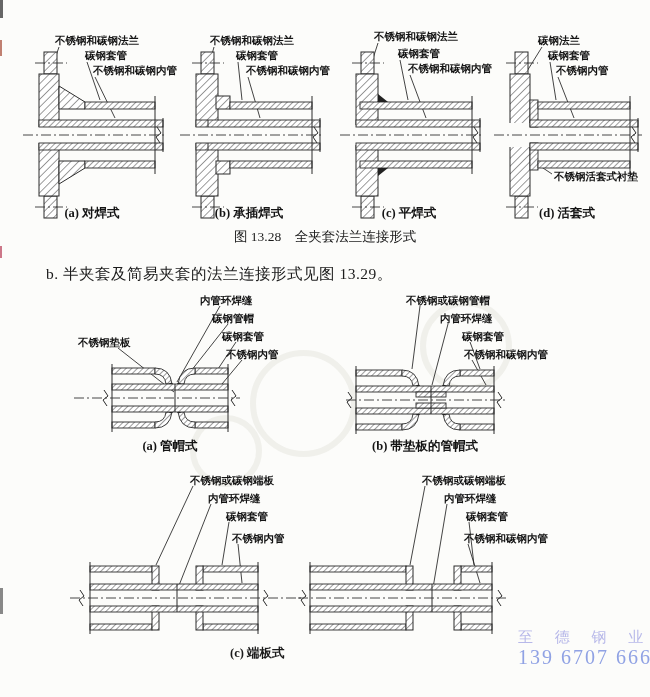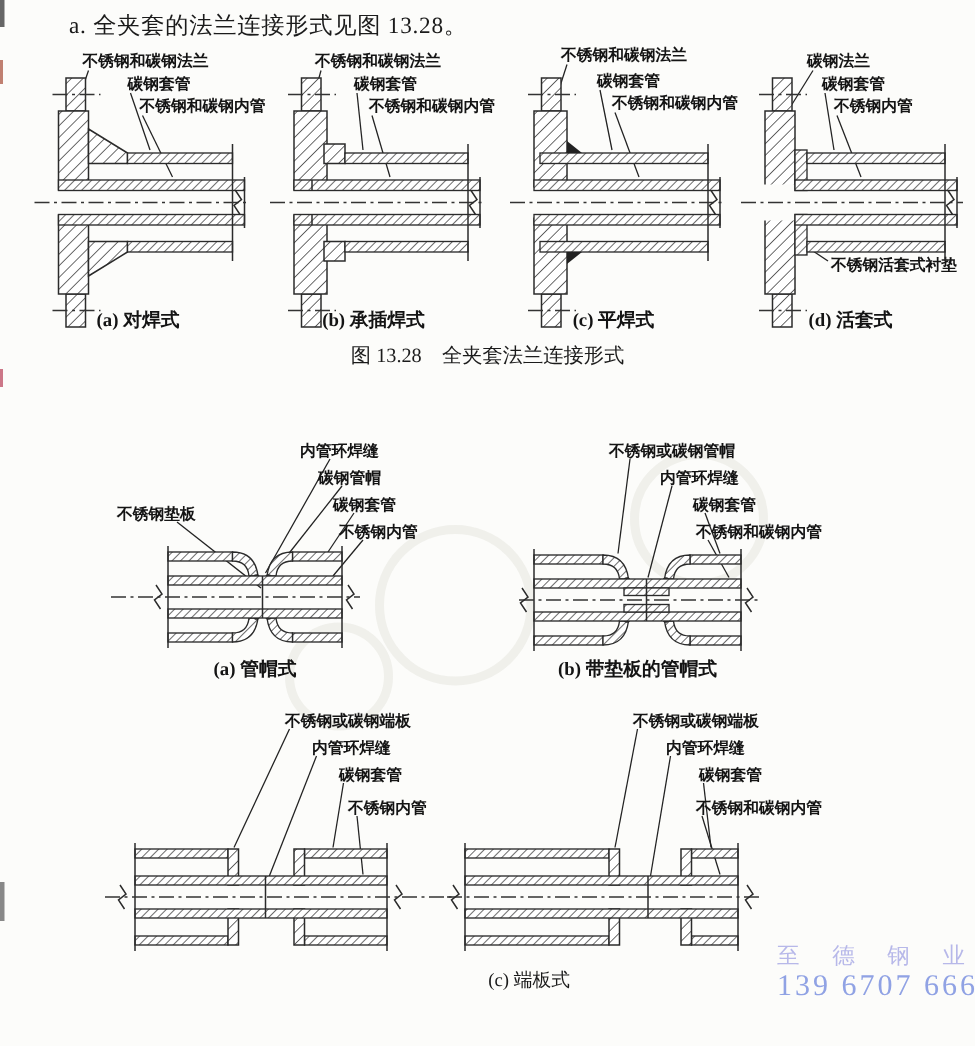--- a/index.html
+++ b/index.html
@@ -1,20 +1,20 @@
 <!DOCTYPE html>
 <html><head>
 <meta charset="utf-8">
 <style>
   html,body{margin:0;padding:0;background:#e8e8e4;}
   .page{position:relative;width:650px;height:697px;background:#fcfcfa;overflow:hidden;
         font-family:"Liberation Serif","DejaVu Serif",serif;color:#1b1b1b;}
   .heading{position:absolute;font-size:15.5px;letter-spacing:.5px;white-space:nowrap;}
   .figcap{position:absolute;font-size:13.5px;font-weight:normal;text-align:center;white-space:nowrap;}
-  .subcap{position:absolute;font-size:12.5px;font-weight:normal;text-align:right;white-space:nowrap;}
+  .subcap{position:absolute;font-size:12.5px;font-weight:bold;text-align:left;white-space:nowrap;}
   svg.fig{position:absolute;overflow:visible;}
   svg text.lbl{font-size:10.5px;font-weight:bold;fill:#141414;font-family:"Liberation Serif","DejaVu Serif",serif;}
   svg text.cap{font-size:12.5px;font-weight:bold;fill:#141414;text-anchor:middle;font-family:"Liberation Serif","DejaVu Serif",serif;}
   .ln{stroke:#2b2b2b;stroke-width:1;fill:none;}
   .h4{fill:url(#h4);stroke:#2b2b2b;stroke-width:.9;}
   .h6{fill:url(#h6);stroke:#2b2b2b;stroke-width:1;}
   .cl{stroke:#333;stroke-width:.9;stroke-dasharray:10 3 2 3;fill:none;}
   .ldr{stroke:#222;stroke-width:.85;fill:none;}
   .bead{fill:#222;stroke:none;}
   .wm{position:absolute;white-space:nowrap;}
@@ -40,21 +40,20 @@
   </svg>
 
   <div class="ghost" style="left:250px;top:350px;width:95px;height:95px"></div>
   <div class="ghost" style="left:420px;top:300px;width:80px;height:80px"></div>
   <div class="ghost" style="left:190px;top:415px;width:60px;height:60px"></div>
   <div class="artifact" style="left:0;top:0;width:3px;height:18px;background:#666"></div>
   <div class="artifact" style="left:0;top:40px;width:2px;height:16px;background:#c08071"></div>
   <div class="artifact" style="left:0;top:246px;width:2px;height:12px;background:#c78"></div>
   <div class="artifact" style="left:0;top:588px;width:3px;height:26px;background:#888"></div>
 
-  <div class="heading" style="left:46px;top:7px">a. 全夹套的法兰连接形式见图 13.28。</div>
 
   <svg class="fig" style="left:15px;top:30px" width="160" height="192" viewBox="0 0 160 192">
     <g>
       <line class="ldr" x1="44" y1="17" x2="34" y2="46"></line>
       <line class="ldr" x1="72" y1="32" x2="85" y2="70"></line>
       <line class="ldr" x1="80" y1="47" x2="100" y2="88"></line>
     </g>
     <text class="lbl" x="40" y="14">不锈钢和碳钢法兰</text>
     <text class="lbl" x="70" y="29">碳钢套管</text>
     <text class="lbl" x="78" y="44">不锈钢和碳钢内管</text>
@@ -196,20 +195,21 @@
     </g>
     <line class="ln" x1="140" y1="66" x2="140" y2="144"></line>
     <line class="ln" x1="148" y1="88" x2="148" y2="122"></line>
     <path class="cl" d="M4,105 H152"></path>
     <polyline class="ln" points="142,97 146,103 141,107 145,113"></polyline>
     <text class="cap" x="77" y="187">(d) 活套式</text>
   </svg>
 
   <div class="figcap" style="left:175px;top:228px;width:300px">图 13.28　全夹套法兰连接形式</div>
 
+  <div class="heading" style="left:46px;top:264px">b. 半夹套及简易夹套的法兰连接形式见图 13.29。</div>
 
   <svg class="fig" style="left:70px;top:288px" width="240" height="170" viewBox="0 0 240 170">
     <g>
       <line class="ldr" x1="48" y1="60" x2="104" y2="104"></line>
       <line class="ldr" x1="150" y1="18" x2="107" y2="94"></line>
       <line class="ldr" x1="158" y1="36" x2="121" y2="83"></line>
       <line class="ldr" x1="166" y1="54" x2="148" y2="81"></line>
       <line class="ldr" x1="172" y1="72" x2="152" y2="96"></line>
     </g>
     <text class="lbl" x="8" y="58">不锈钢垫板</text>

